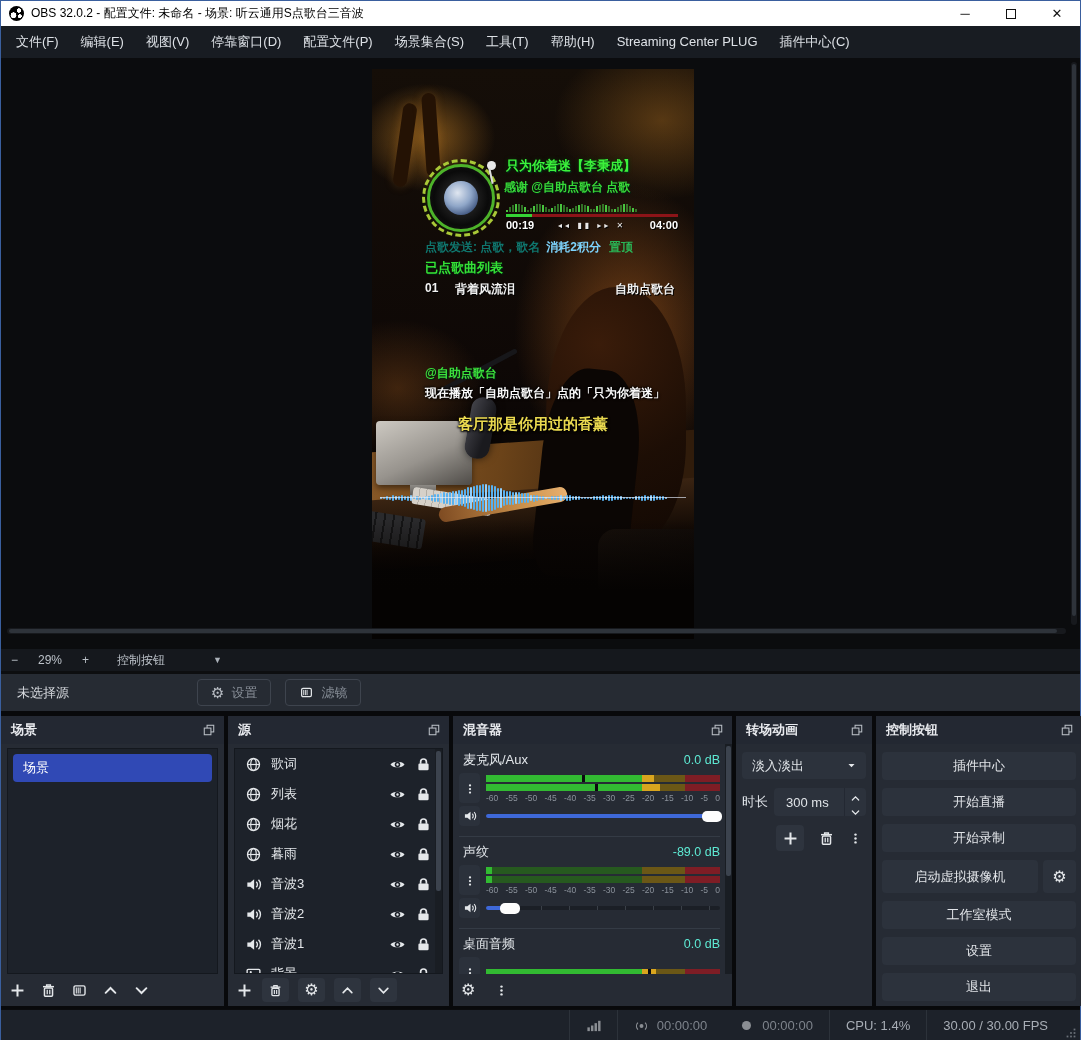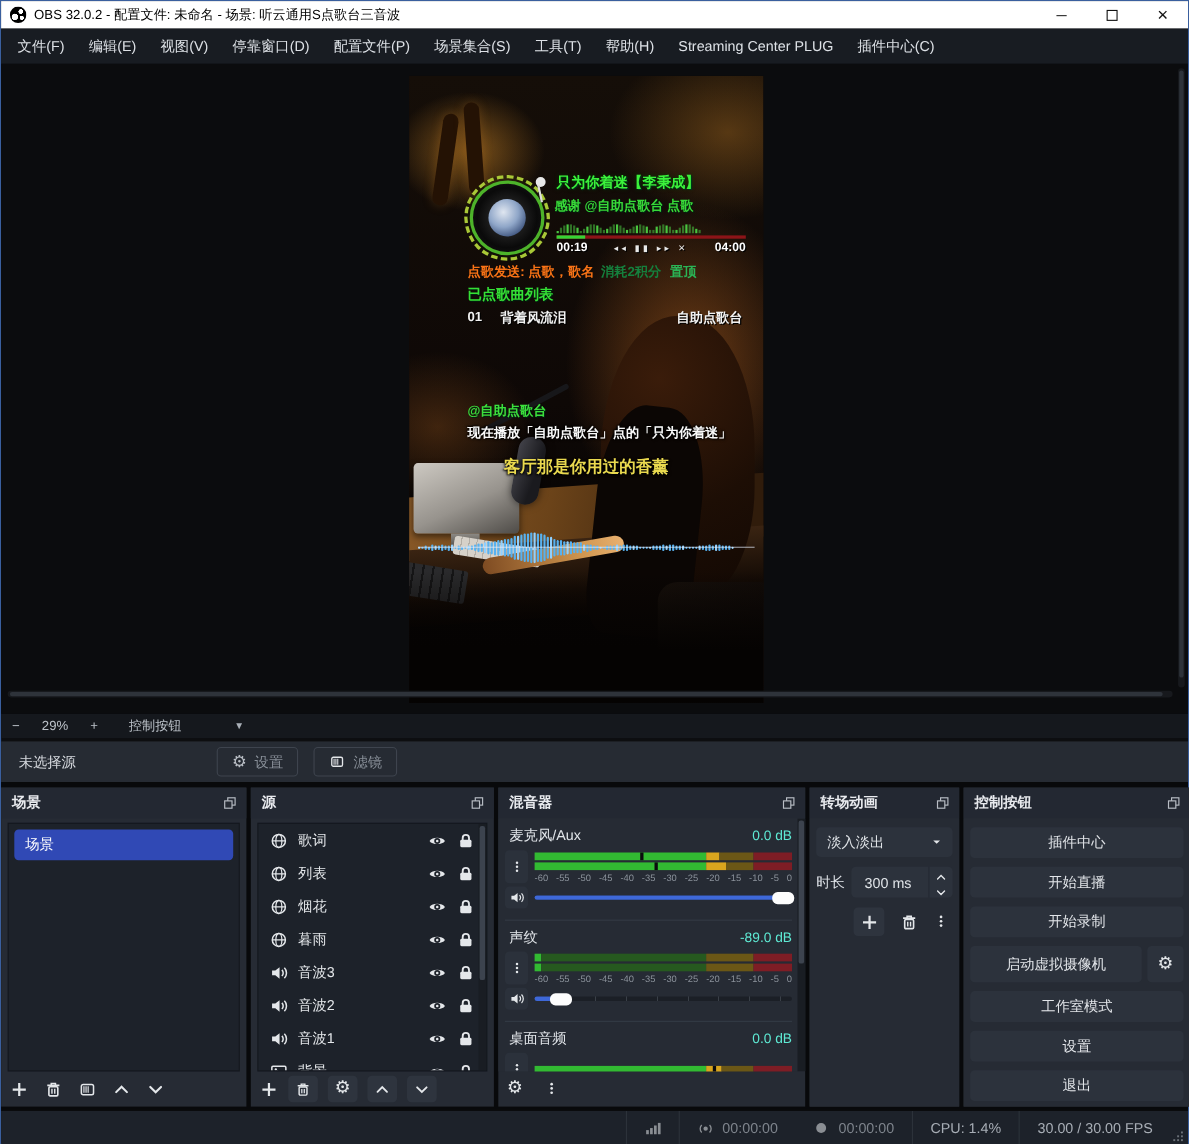--- a/index.html
+++ b/index.html
@@ -77,21 +77,21 @@
   .ov { position:absolute; white-space:nowrap; }
   .t-song { left:134px; top:88px; color:#3bf23b; font-size:13px; font-weight:bold; text-shadow:0 0 4px rgba(0,60,0,.9),1px 1px 0 #032; }
   .t-thanks { left:132px; top:110px; color:#38d838; font-size:12px; font-weight:bold; text-shadow:1px 1px 0 #021; }
   .minispec { left:134px; top:134px; width:172px; height:9px; display:flex; align-items:flex-end; gap:1px; }
   .minispec b { width:2px; background:#49c43f; display:block; }
   .progress { left:134px; top:145px; width:172px; height:3px; background:#8c1418; }
   .progress i { display:block; height:3px; background:#35d435; }
   .timerow { left:134px; top:150px; width:172px; display:flex; align-items:center; color:#fff; font-size:11px; font-weight:bold; text-shadow:1px 1px 0 #000; }
   .timerow .mid { flex:1; text-align:center; font-size:8px; letter-spacing:3px; color:#e8e8e8; }
   .t-req { left:53px; top:170px; font-size:12px; font-weight:bold; }
-  .t-req .g { color:#f97316; } .t-req .c { color:#15803d; padding-left:6px;} .t-req .p { color:#2ab556; padding-left:8px;}
+  .t-req .g { color:#0f766e; } .t-req .c { color:#7dd3fc; padding-left:6px;} .t-req .p { color:#2ab556; padding-left:8px;}
   .t-listhead { left:53px; top:190px; color:#35e035; font-size:13px; font-weight:bold; text-shadow:1px 1px 0 #021; }
   .t-listrow { left:53px; top:212px; width:250px; display:flex; color:#f2f2f2; font-size:12px; font-weight:bold; text-shadow:1px 1px 0 #000; }
   .t-listrow .no { width:30px; } .t-listrow .user { margin-left:auto; }
   .t-nowuser { left:53px; top:296px; color:#3ce03c; font-size:12px; font-weight:bold; text-shadow:1px 1px 0 #021; }
   .t-nowplay { left:53px; top:316px; color:#fafafa; font-size:12px; font-weight:bold; text-shadow:1px 1px 2px #000,-1px -1px 2px #000; }
   .t-lyric { left:0; top:346px; width:100%; text-align:center; color:#ead94f; font-size:15px; font-weight:bold; text-shadow:1px 1px 2px #000, -1px 1px 2px #000; }
 
   
   .zoombar { position:absolute; left:0; top:648px; width:100%; height:22px; background:#15181d;
     display:flex; align-items:center; color:#bcc2c9; font-size:12px; }

